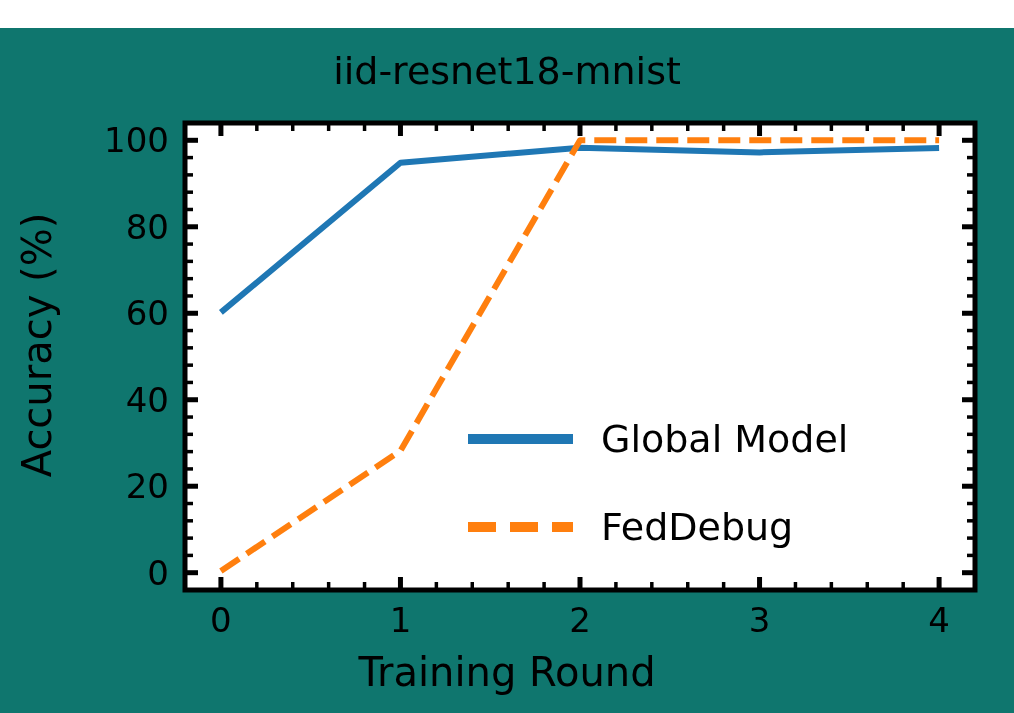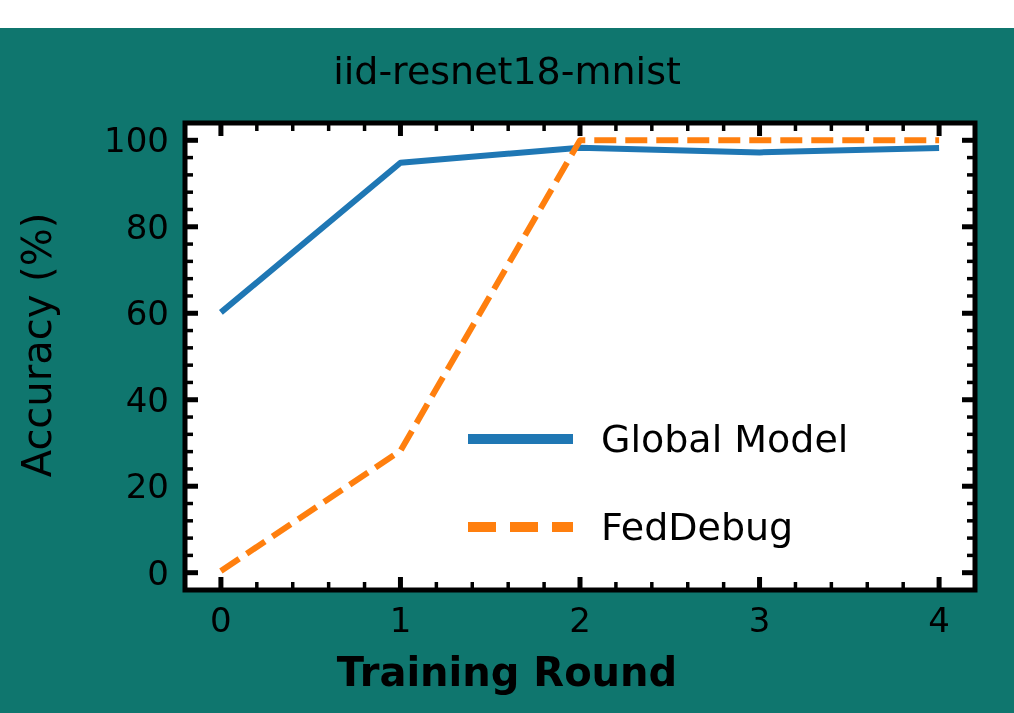--- a/index.html
+++ b/index.html
@@ -46,21 +46,20 @@
   }
   #xlabel {
     position: absolute;
     left: 0;
     top: 620px;
     width: 1014px;
     text-align: center;
     font-size: 40px;
     line-height: 48px;
     color: #000000;
-    font-weight: bold;
   }
   #plot-svg {
     position: absolute;
     left: 0;
     top: 0;
   }
   .tick-label-y {
     font-size: 34px;
     fill: #000000;
     text-anchor: end;

